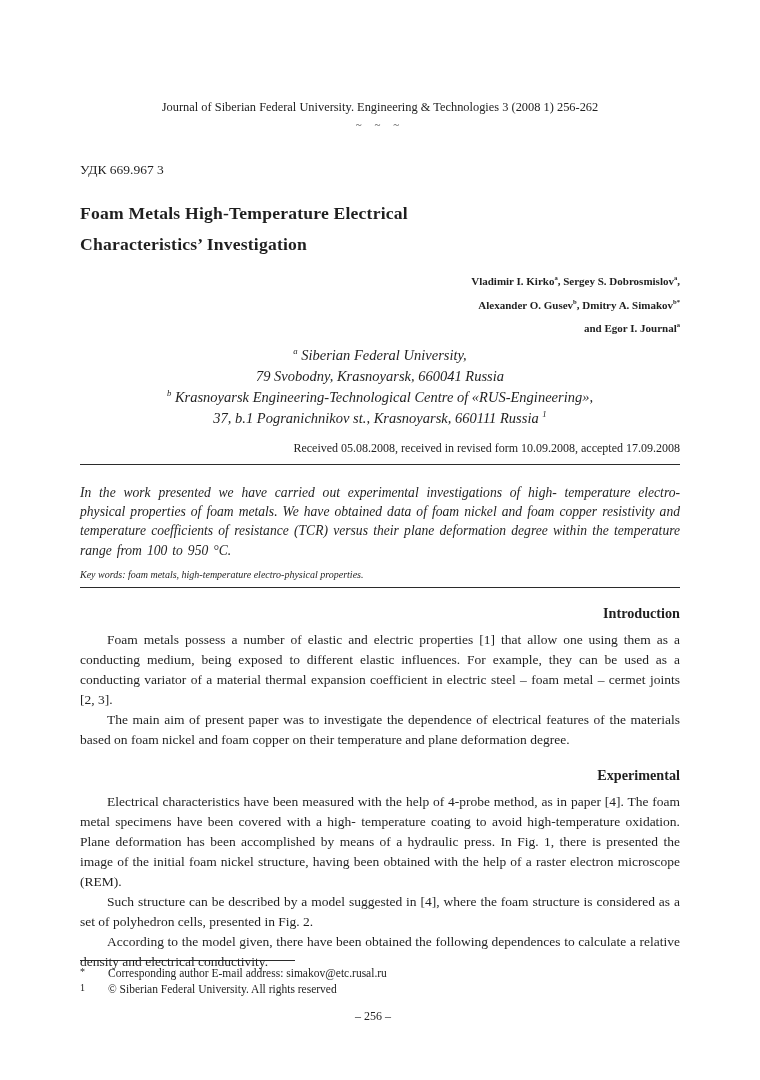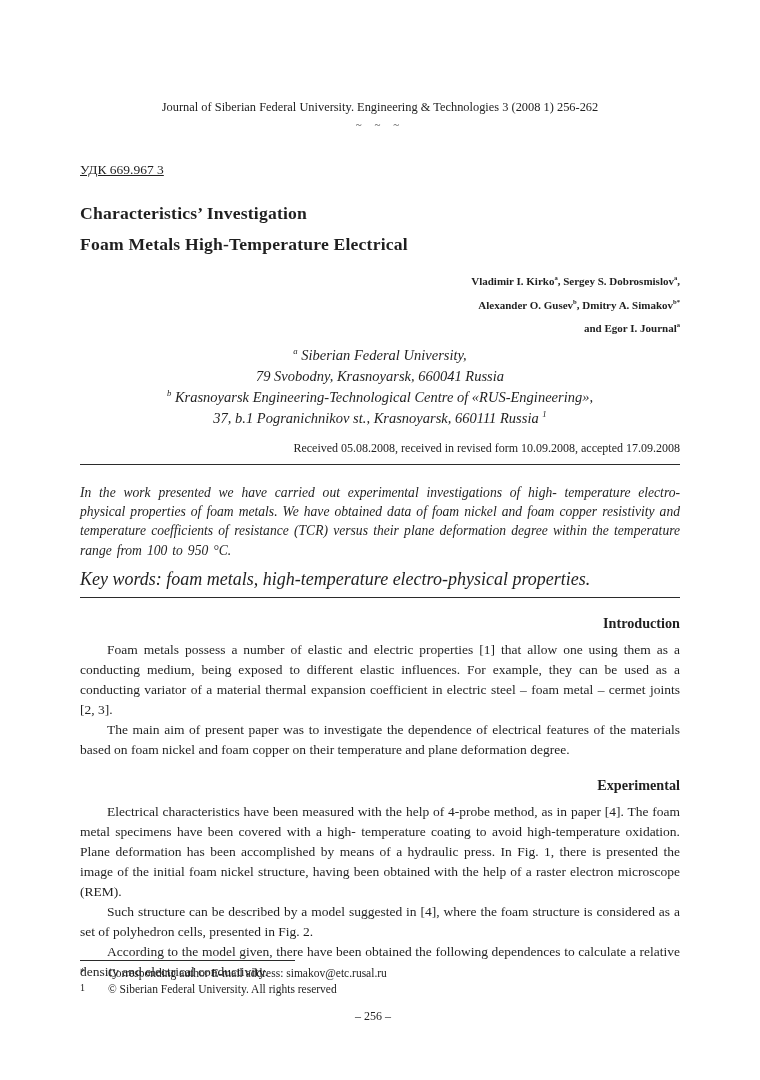--- a/index.html
+++ b/index.html
@@ -7,36 +7,36 @@
   .page {
     width:760px; height:1080px; position:relative; margin:16px auto;
     background:#ffffff; color:#1f1f1f; overflow:hidden;
     font-family:"Liberation Serif", serif;
   }
   .content { padding:84px 80px 0 80px; }
 
   .journal-line { text-align:center; font-size:12.4px; white-space:nowrap; color:#222; }
   .ornament { text-align:center; font-size:11px; letter-spacing:5px; margin-top:3px; color:#444; }
 
-  .udk { font-size:13.5px; margin-top:32px;text-decoration:underline; }
+  .udk { font-size:13.5px; margin-top:32px; }
 
   .title-line { font-size:17.6px; font-weight:bold; line-height:31px; letter-spacing:0.2px; }
   .title-block { margin-top:20px; }
 
   .authors-block { margin-top:10px; text-align:right; font-weight:bold; font-size:11px; line-height:23.5px; }
   .affils-block  { margin-top:4px; text-align:center; font-style:italic; font-size:14.5px; line-height:21px; }
 
   sup { font-size:0.60em; vertical-align:super; line-height:0; }
 
   .received { text-align:right; font-size:12px; margin-top:12px; padding-bottom:8px; color:#222; }
   .rule { border:none; border-top:1.5px solid #2b2b2b; height:0; }
 
   .abstract { font-style:italic; font-size:13.6px; line-height:19.4px; text-align:justify;
               padding-top:18px; word-spacing:1.6px; }
-  .keywords { font-style:italic; font-size:18px; margin-top:9px; padding-bottom:7px; }
+  .keywords { font-style:italic; font-size:10px; margin-top:9px; padding-bottom:7px; }
 
   .section-heading { text-align:right; font-weight:bold; font-size:14.2px;
                      margin-top:17px; margin-bottom:8px; }
   .para { font-size:13.5px; line-height:20px; text-align:justify; text-indent:27px; }
 
   .footnotes { position:absolute; left:80px; right:80px; top:944px; font-size:11.5px; color:#222; }
   .fn-rule { width:215px; border:none; border-top:1.2px solid #2b2b2b; margin-bottom:4px; }
   .fn-row { display:flex; line-height:16px; }
   .fn-marker { width:28px; flex:0 0 28px; font-size:10px; position:relative; top:-1px; }
   .fn-text { flex:1; }
@@ -48,22 +48,22 @@
 
 <div class="page">
   <div class="content">
 
     <div class="journal-line">Journal of Siberian Federal University. Engineering &amp; Technologies 3 (2008 1) 256-262</div>
     <div class="ornament">~ ~ ~</div>
 
     <div class="udk">УДК 669.967 3</div>
 
     <div class="title-block">
+      <div class="title-line">Foam Metals High-Temperature Electrical</div>
       <div class="title-line">Characteristics’ Investigation</div>
-      <div class="title-line">Foam Metals High-Temperature Electrical</div>
     </div>
 
     <div class="authors-block">
       <div><span>Vladimir I. Kirko</span><sup>a</sup><span>, Sergey S. Dobrosmislov</span><sup>a</sup><span>,</span></div>
       <div><span>Alexander O. Gusev</span><sup>b</sup><span>, Dmitry A. Simakov</span><sup>b*</sup></div>
       <div><span>and Egor I. Journal</span><sup>a</sup></div>
     </div>
 
     <div class="affils-block">
       <div><sup>a</sup><span> Siberian Federal University,</span></div>

